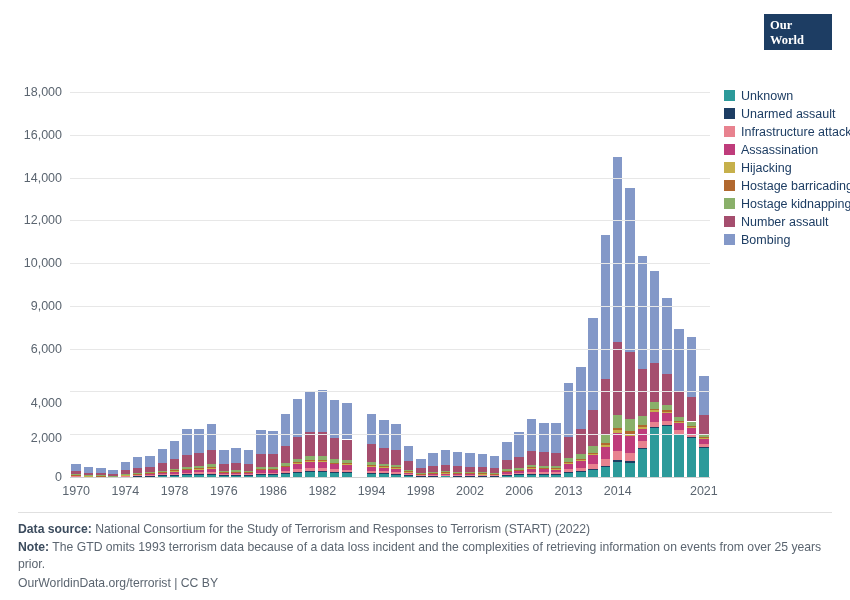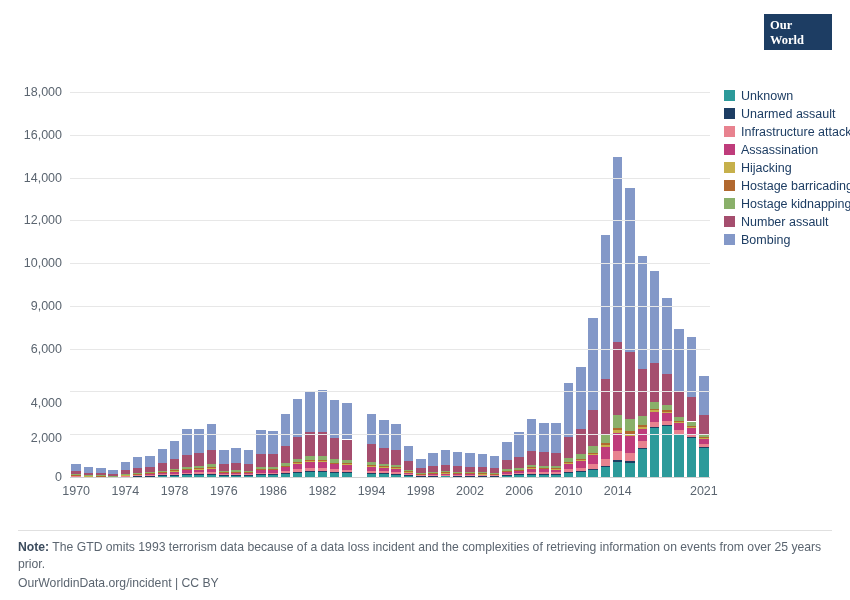--- a/index.html
+++ b/index.html
@@ -766,21 +766,21 @@
         <div class="xtick" style="left: 6.15385px;">1970</div>
         <div class="xtick" style="left: 55.3846px;">1974</div>
         <div class="xtick" style="left: 104.615px;">1978</div>
         <div class="xtick" style="left: 153.846px;">1976</div>
         <div class="xtick" style="left: 203.077px;">1986</div>
         <div class="xtick" style="left: 252.308px;">1982</div>
         <div class="xtick" style="left: 301.538px;">1994</div>
         <div class="xtick" style="left: 350.769px;">1998</div>
         <div class="xtick" style="left: 400px;">2002</div>
         <div class="xtick" style="left: 449.231px;">2006</div>
-        <div class="xtick" style="left: 498.462px;">2010</div>
+        <div class="xtick" style="left: 498.462px;">2013</div>
         <div class="xtick" style="left: 547.692px;">2014</div>
         <div class="xtick" style="left: 633.846px;">2021</div>
       </div>
     <div class="legend" id="legend">
         <div class="legend-item">
           <span class="legend-swatch" style="background: rgb(44, 154, 154);"></span>
           <span class="legend-label">Unknown</span>
         </div>
         <div class="legend-item">
           <span class="legend-swatch" style="background: rgb(29, 61, 99);"></span>
@@ -811,20 +811,24 @@
           <span class="legend-label">Number assault</span>
         </div>
         <div class="legend-item">
           <span class="legend-swatch" style="background: rgb(131, 152, 200);"></span>
           <span class="legend-label">Bombing</span>
         </div>
       </div>
   </div>
 
   <div class="footer">
+    <div class="footer-line footer-src">
+      <b>Data source:</b>
+      <span>National Consortium for the Study of Terrorism and Responses to Terrorism (START) (2022)</span>
+    </div>
     <div class="footer-line">
       <b>Note:</b>
       <span>The GTD omits 1993 terrorism data because of a data loss incident and the complexities of retrieving information on events from over 25 years prior.</span>
     </div>
-    <div class="footer-last">OurWorldinData.org/incident | CC BY</div>
+    <div class="footer-last">OurWorldinData.org/terrorist | CC BY</div>
   </div>
 
 </div>
 
 </body></html>

